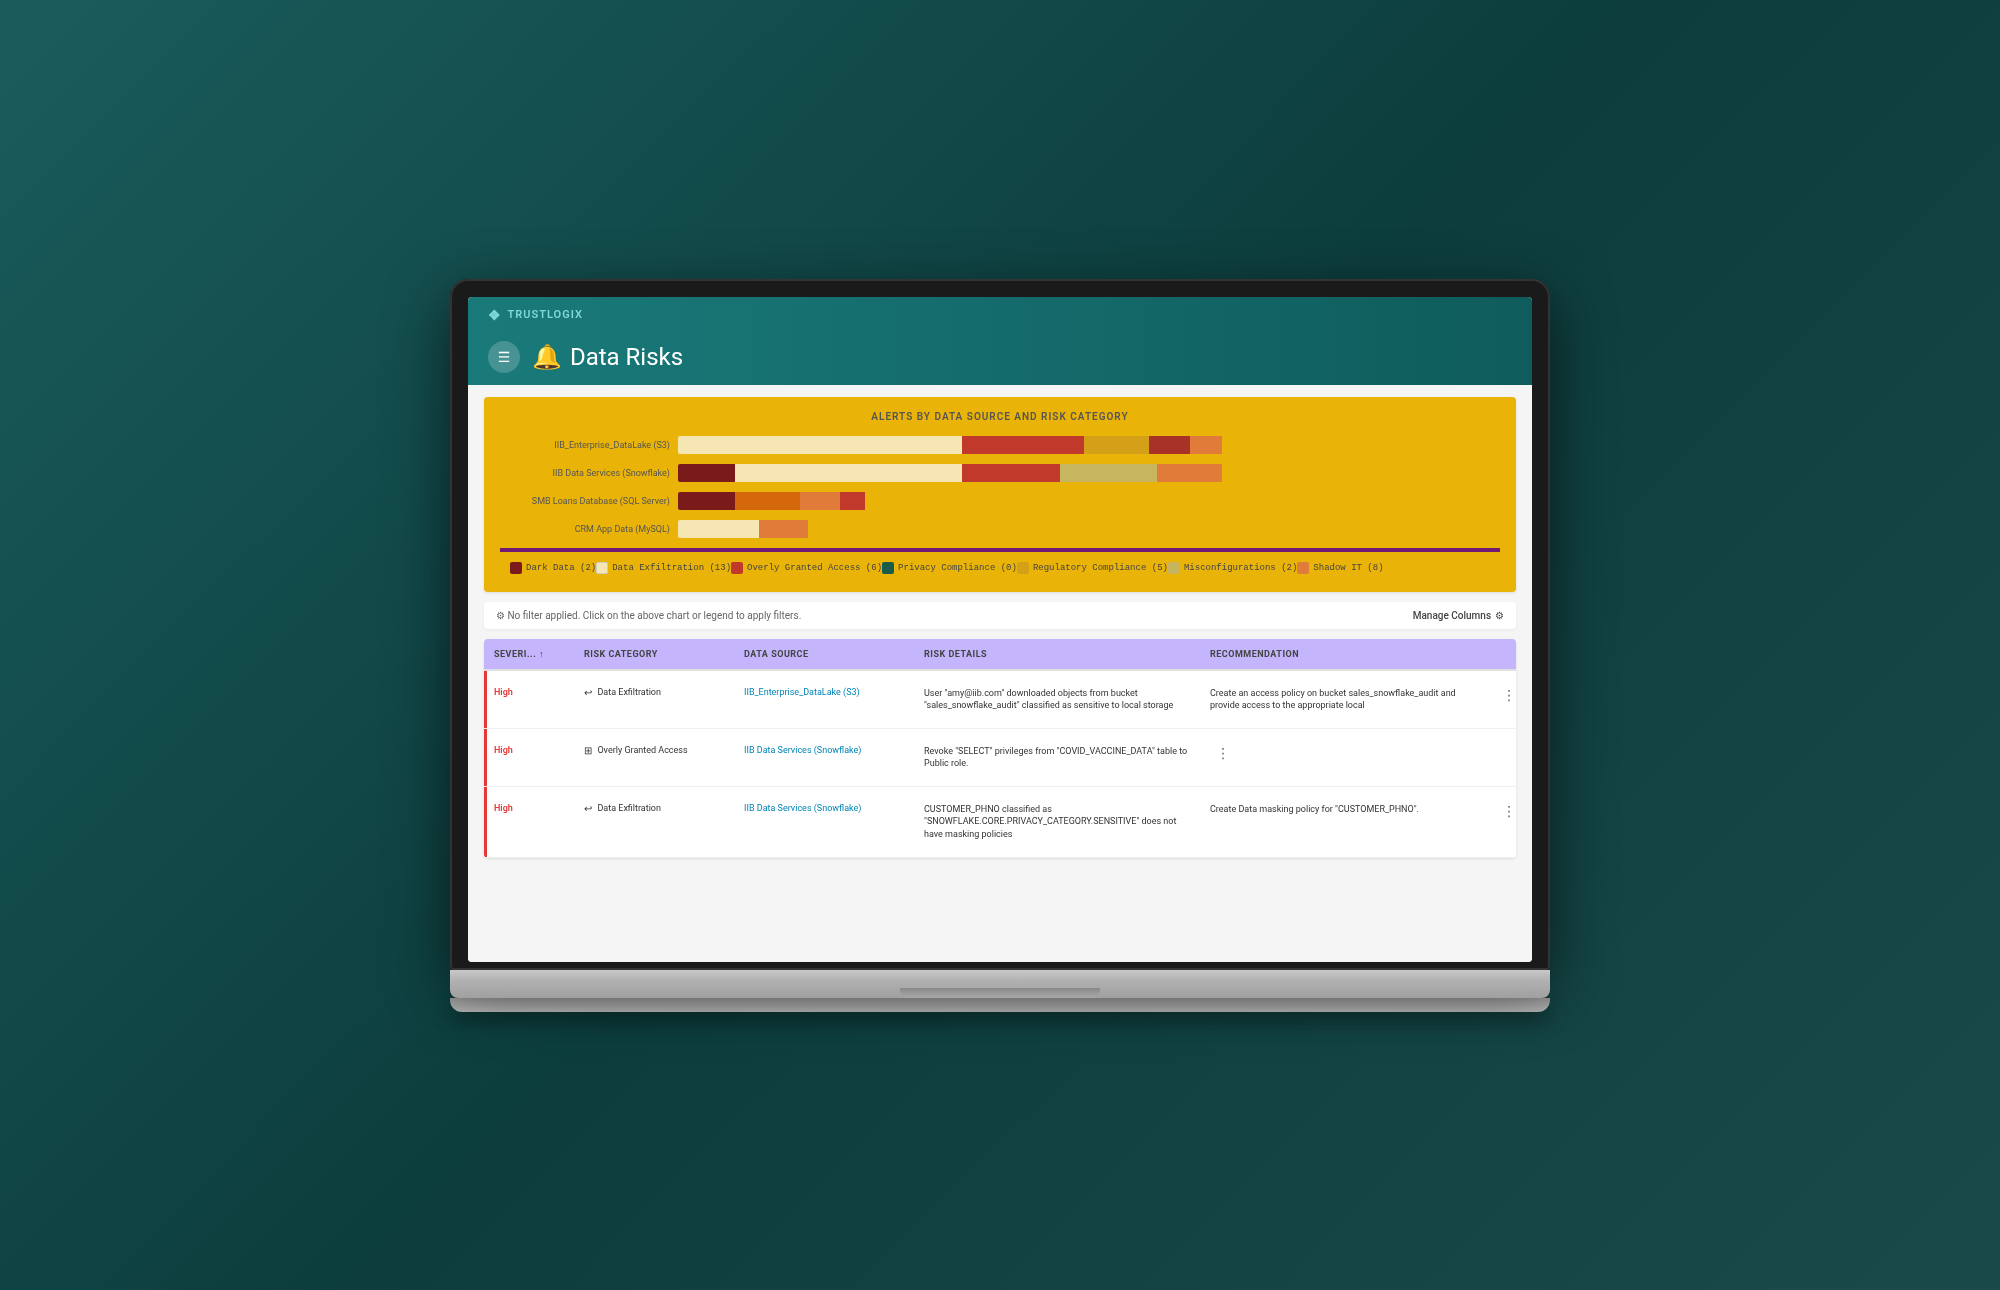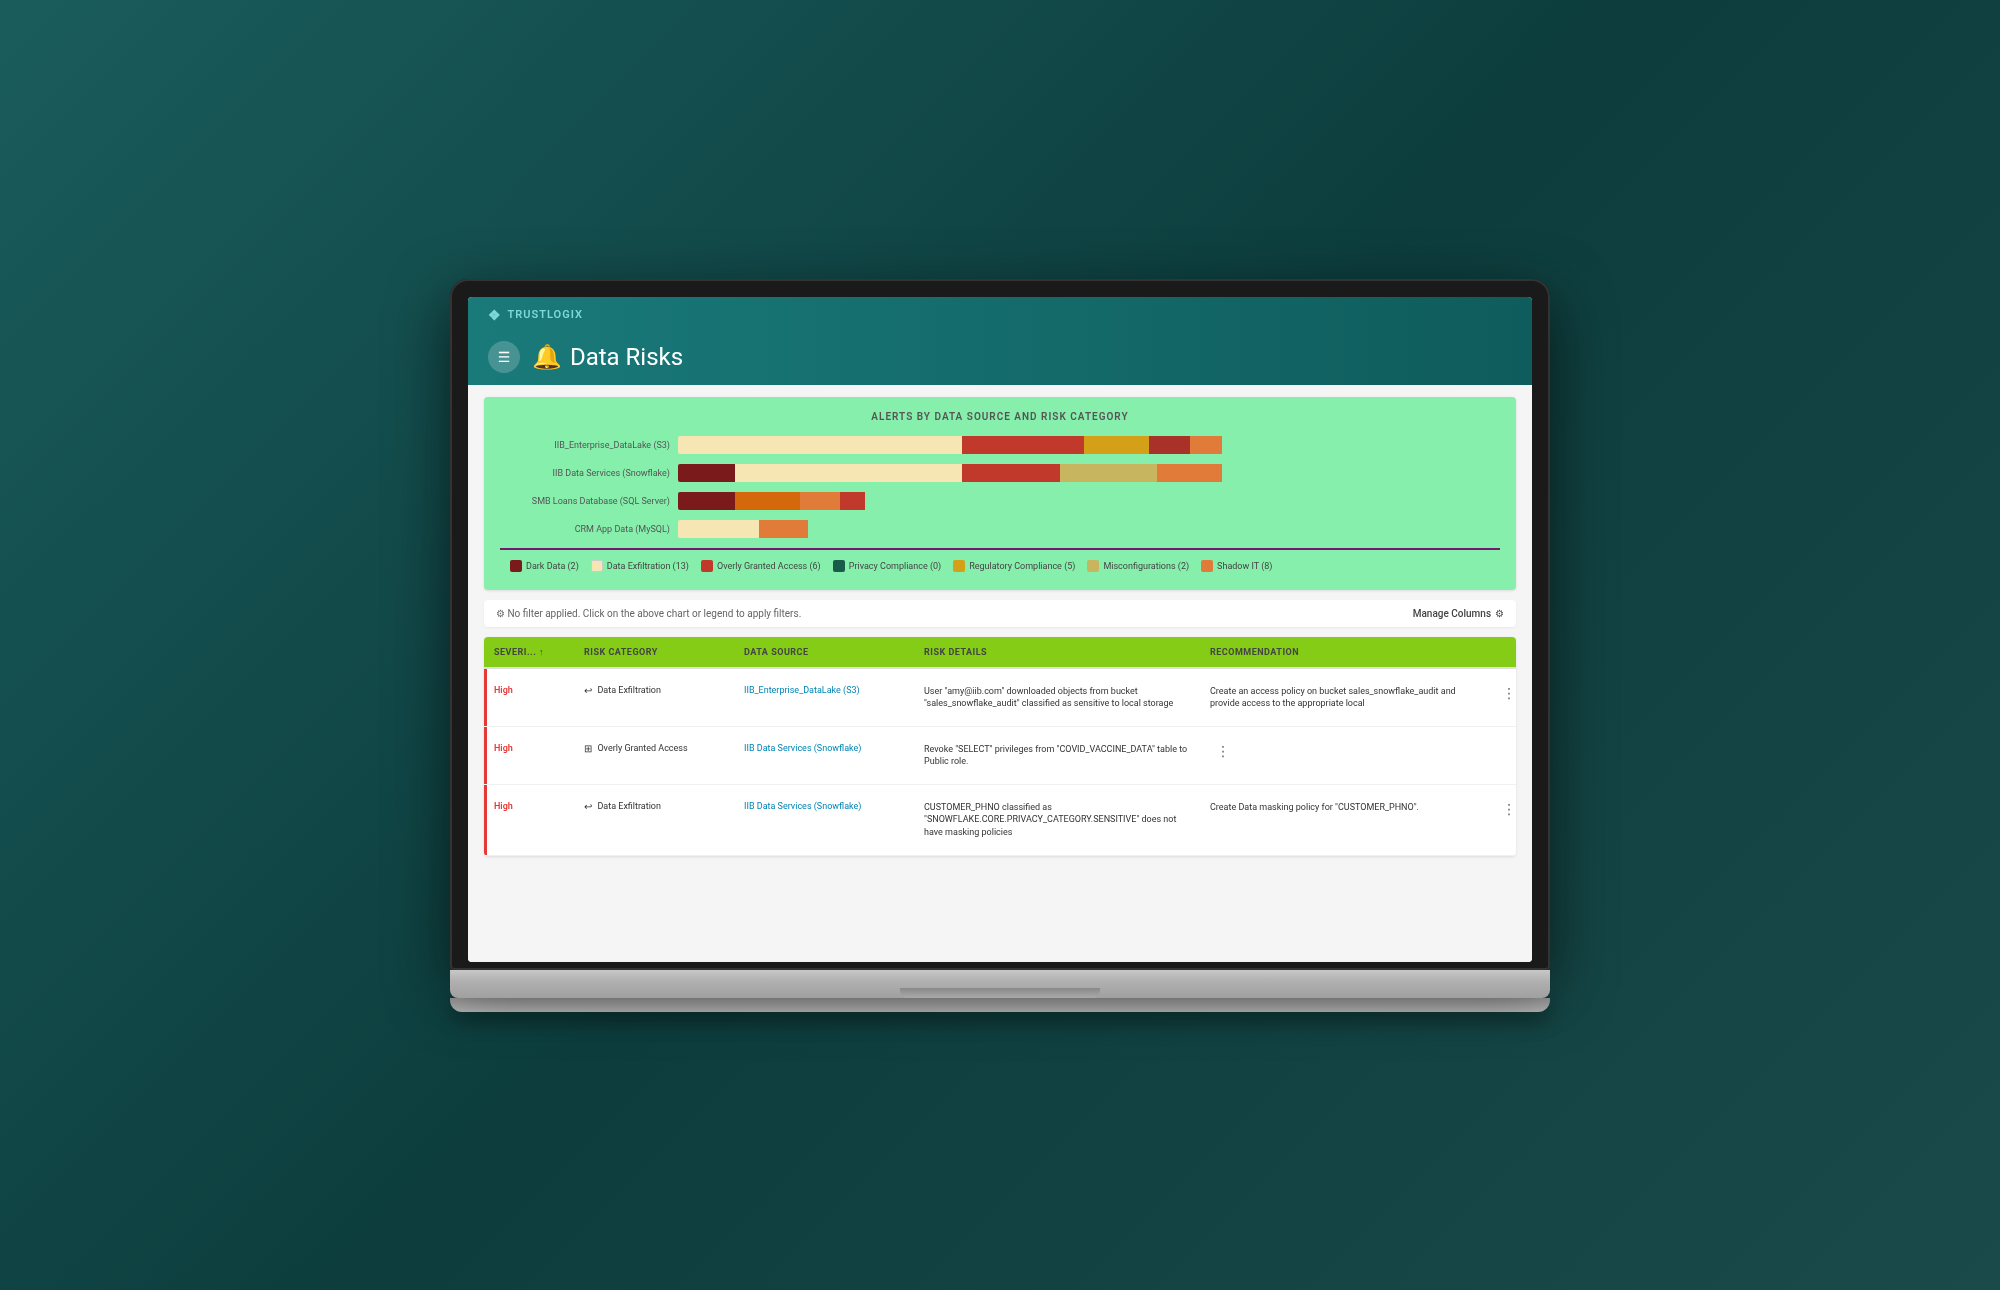--- a/index.html
+++ b/index.html
@@ -123,21 +123,21 @@
       flex: 1;
       padding: 12px 16px;
       overflow-y: auto;
       background: #f5f5f5;
       display: flex;
       flex-direction: column;
       gap: 10px;
     }
 
     .chart-card {
-      background: #86efac;
+      background: #eab308;
       border-radius: 4px;
       padding: 14px 16px;
       box-shadow: 0 1px 3px rgba(0,0,0,0.1);
     }
 
     .chart-title {
       text-align: center;
       font-size: 10px;
       font-weight: 600;
       letter-spacing: 1px;
@@ -174,24 +174,24 @@
       overflow: hidden;
     }
 
     .seg {
       height: 100%;
     }
 
     .legend-row {
       display: flex;
       flex-wrap: wrap;
-      gap: 12px;
       padding: 10px 10px 4px 10px;
-      border-top: 2px solid #701a75;
+      border-top: 4px solid #701a75;
       margin-top: 10px;
+      font-family: Liberation Mono, monospace;
     }
 
     .legend-item {
       display: flex;
       align-items: center;
       gap: 4px;
       font-size: 9px;
       color: #444;
     }
 
@@ -226,21 +226,21 @@
     .data-table {
       background: white;
       border-radius: 4px;
       box-shadow: 0 1px 3px rgba(0,0,0,0.1);
       overflow: hidden;
     }
 
     .table-header {
       display: grid;
       grid-template-columns: 90px 160px 180px 1fr 1fr 30px;
-      background: #84cc16;
+      background: #c4b5fd;
       border-bottom: 2px solid #e0e0e0;
       padding: 6px 0;
     }
 
     .th {
       padding: 4px 10px;
       font-size: 9px;
       font-weight: 700;
       color: #444;
       text-transform: uppercase;

